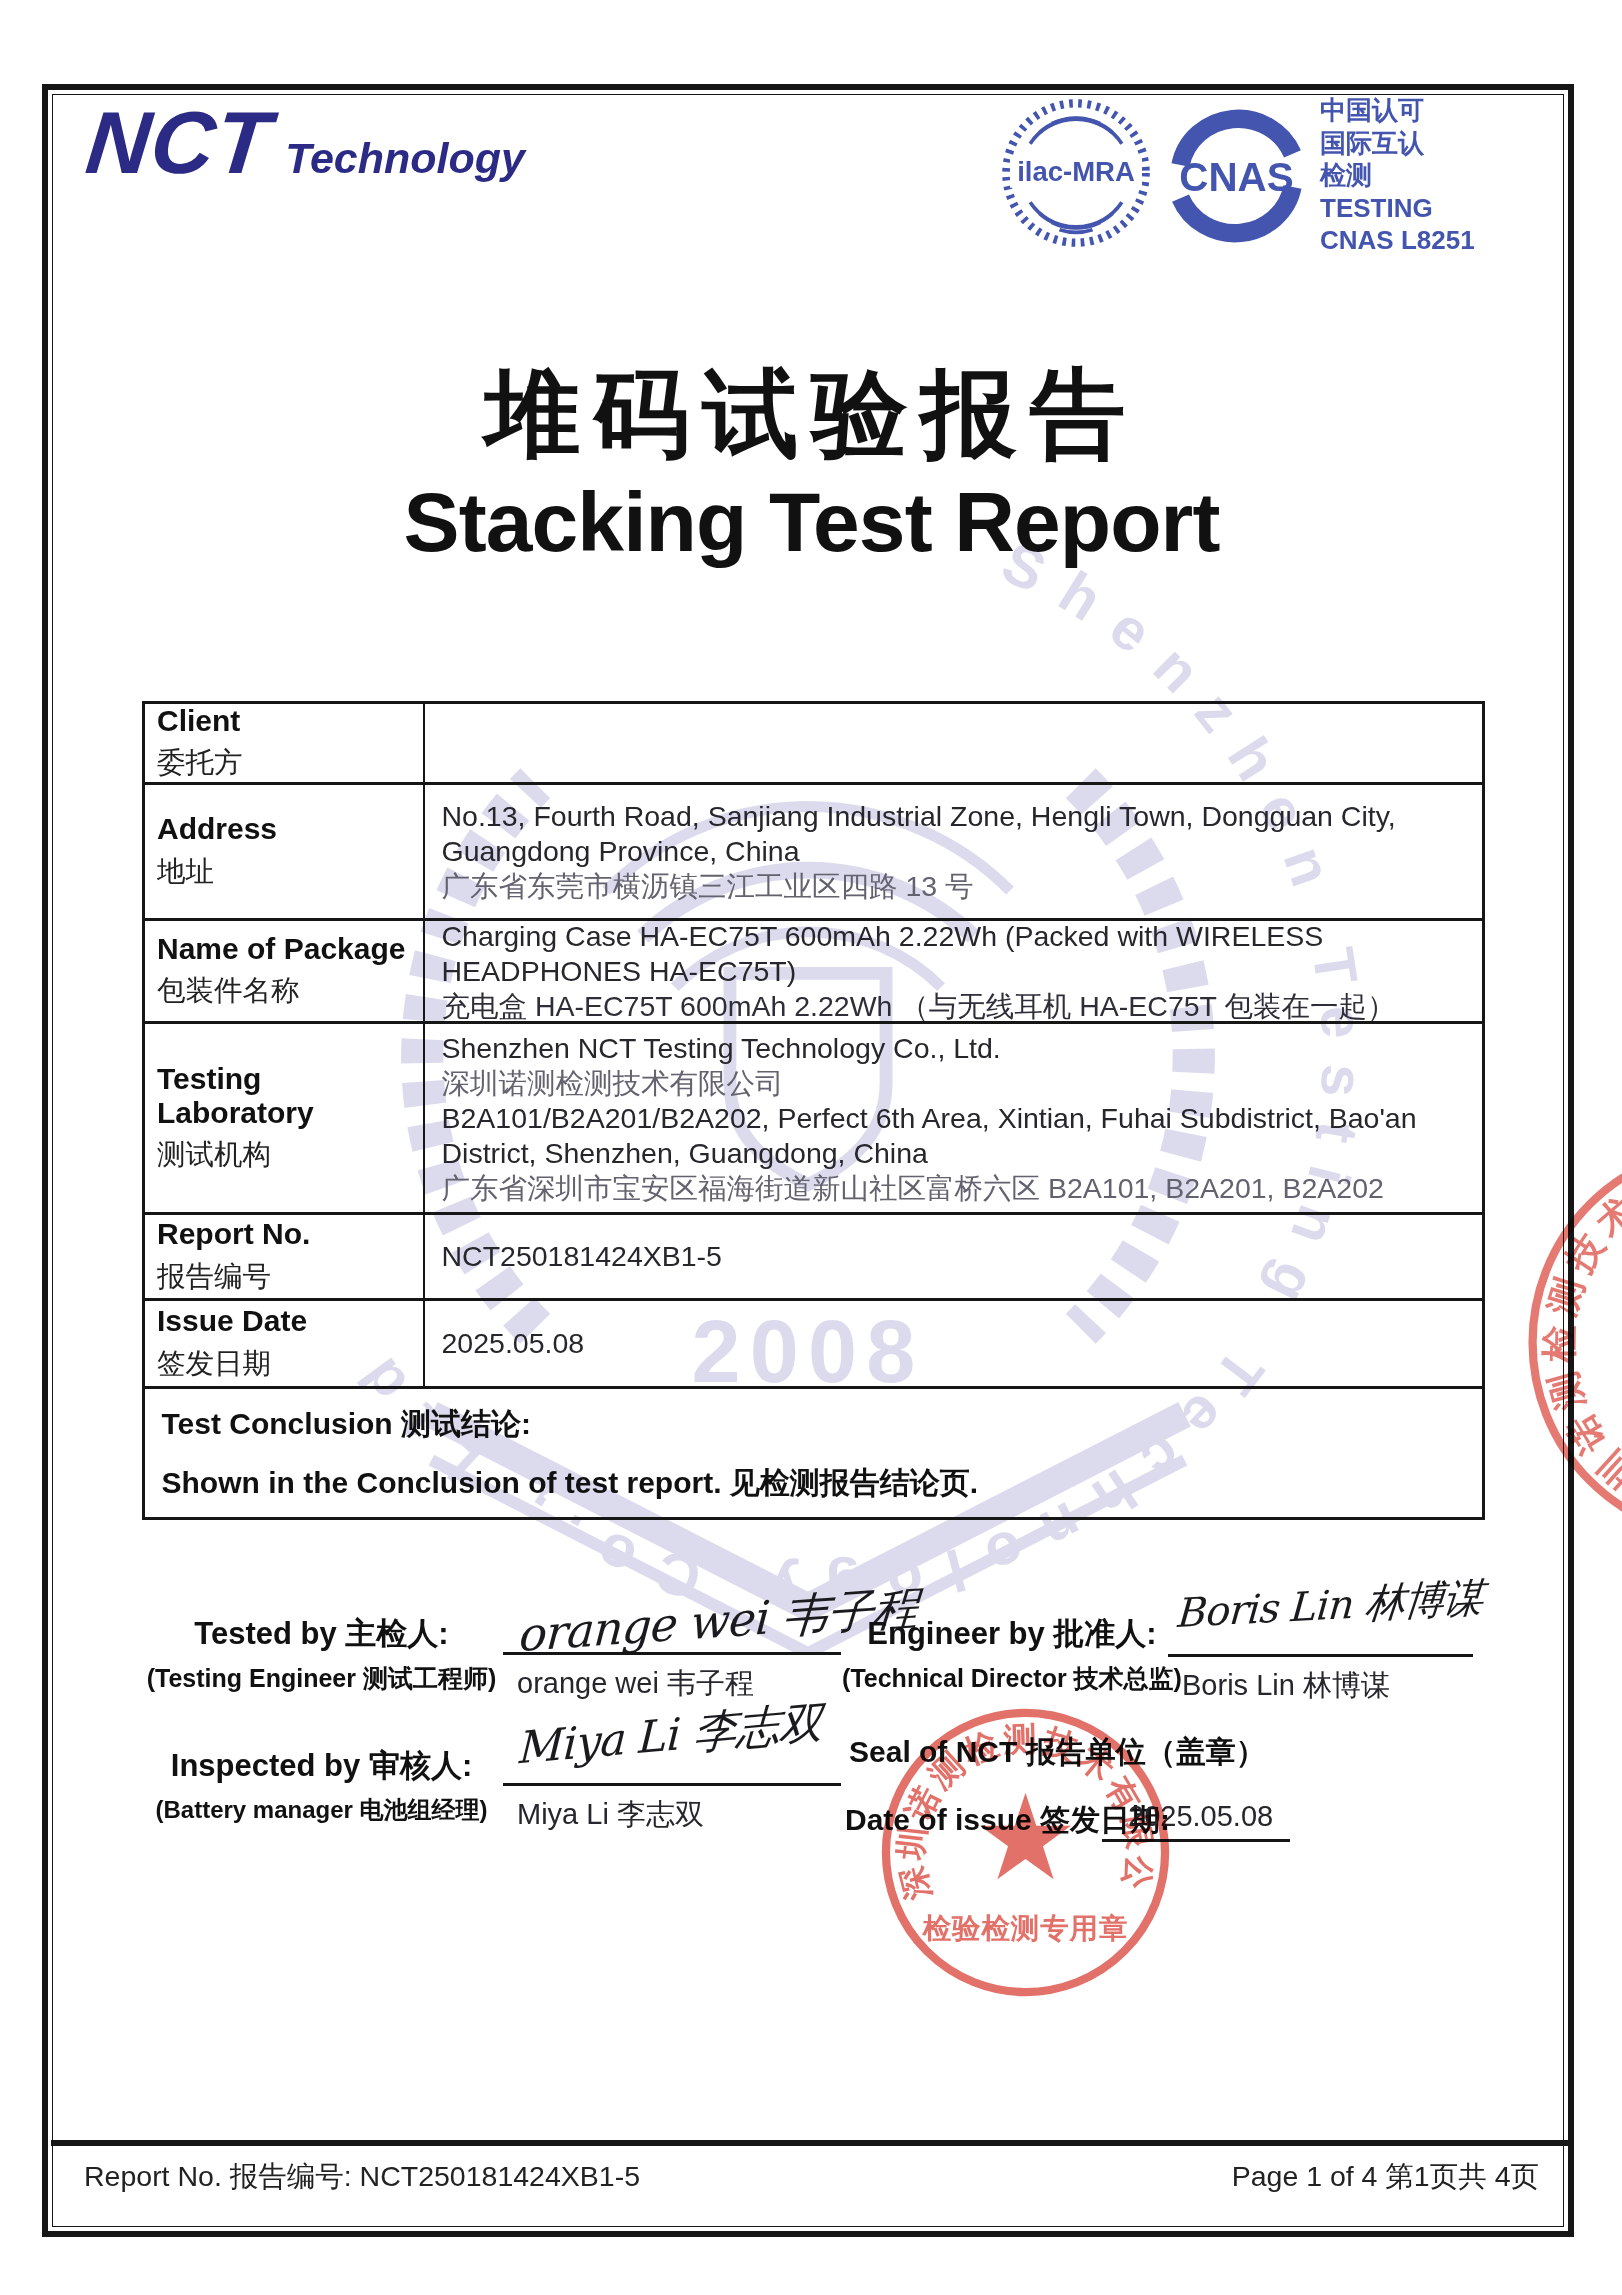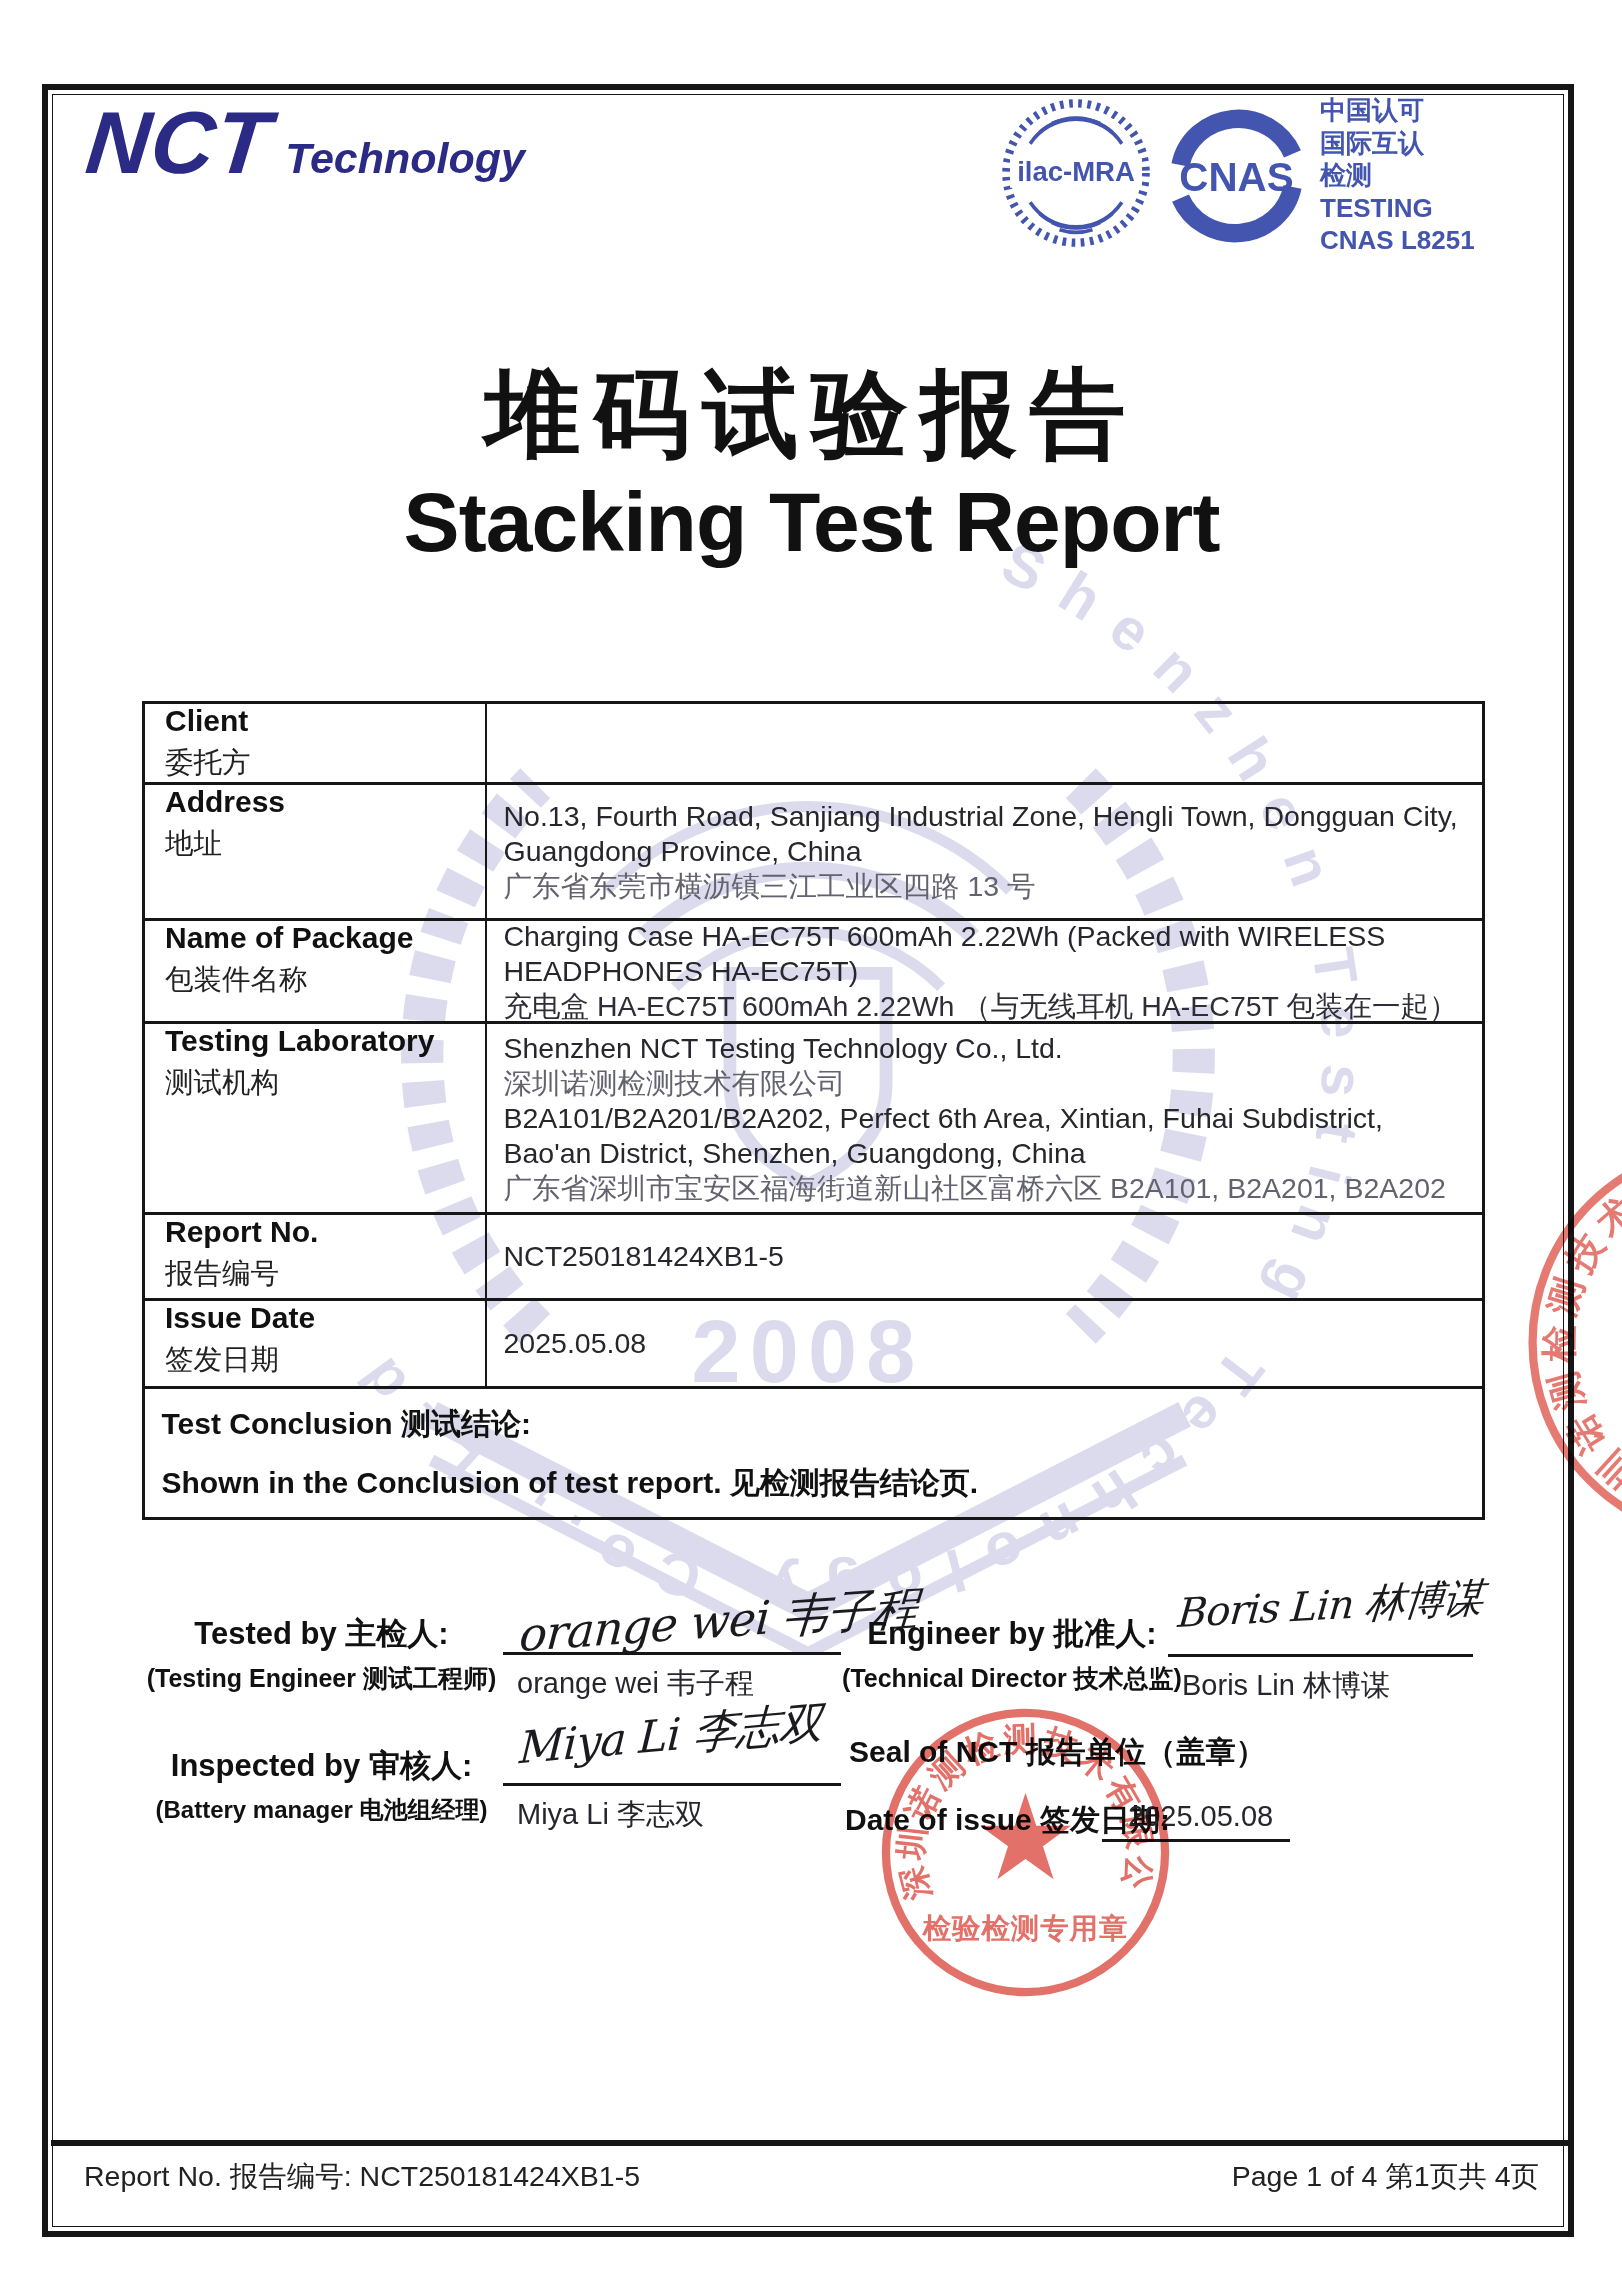--- a/index.html
+++ b/index.html
@@ -19,22 +19,22 @@
   .cert div{font-size:26px;}
   
   .title-zh{position:absolute;left:0;top:351px;width:100%;text-align:center;
             font-size:96px;font-weight:700;letter-spacing:13px;z-index:2;color:#111;}
   .title-en{position:absolute;left:0;top:474px;width:100%;text-align:center;
             font-size:84px;font-weight:700;letter-spacing:-0.9px;z-index:2;color:#111;}
   
   .rtable{position:absolute;left:142px;top:701px;width:1343px;border:3.7px solid #161616;
           box-sizing:border-box;z-index:2;}
   .t-row{display:flex;border-bottom:3.7px solid #161616;box-sizing:border-box;}
-  .t-label{width:342px;border-right:2.8px solid #161616;display:flex;flex-direction:column;
-           justify-content:flex-start;padding-left:20px;box-sizing:border-box;}
+  .t-label{width:280px;border-right:2.8px solid #161616;display:flex;flex-direction:column;
+           justify-content:center;padding-left:12px;box-sizing:border-box;}
   .l-en{font-weight:700;font-size:30px;color:#111;}
   .l-zh{font-size:28.5px;margin-top:6.4px;color:#222;}
   .t-value{flex:1;display:flex;flex-direction:column;justify-content:center;
            padding:7.3px 13px 7.3px 16.5px;box-sizing:border-box;}
   .v-line{font-size:28.5px;line-height:35px;}
   .v-en{color:#26262c;}
   .v-zh{color:#2e2e38;}
   .v-zhf{color:#63636f;}
   .t-conclusion{padding:7.3px 16.5px 13px;font-weight:700;font-size:30px;color:#111;}
   .t-conclusion .c-head{margin:7.3px 0 18.4px;}

